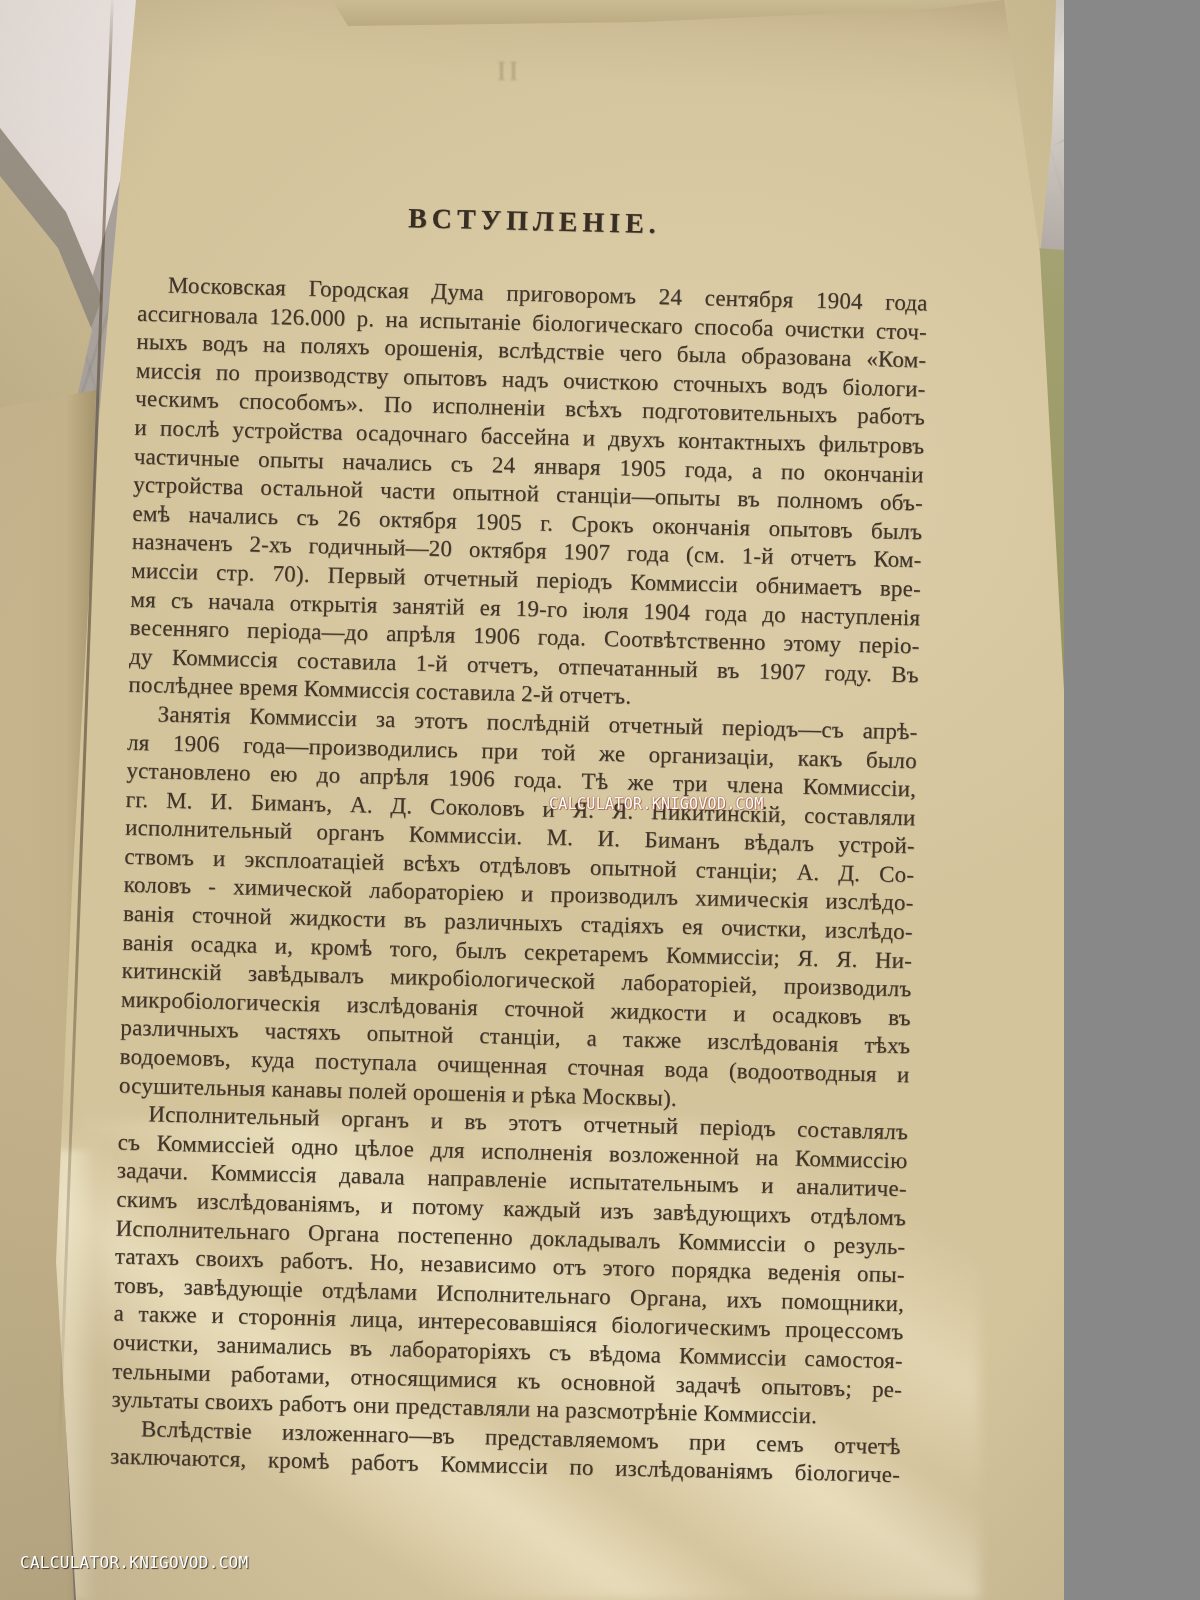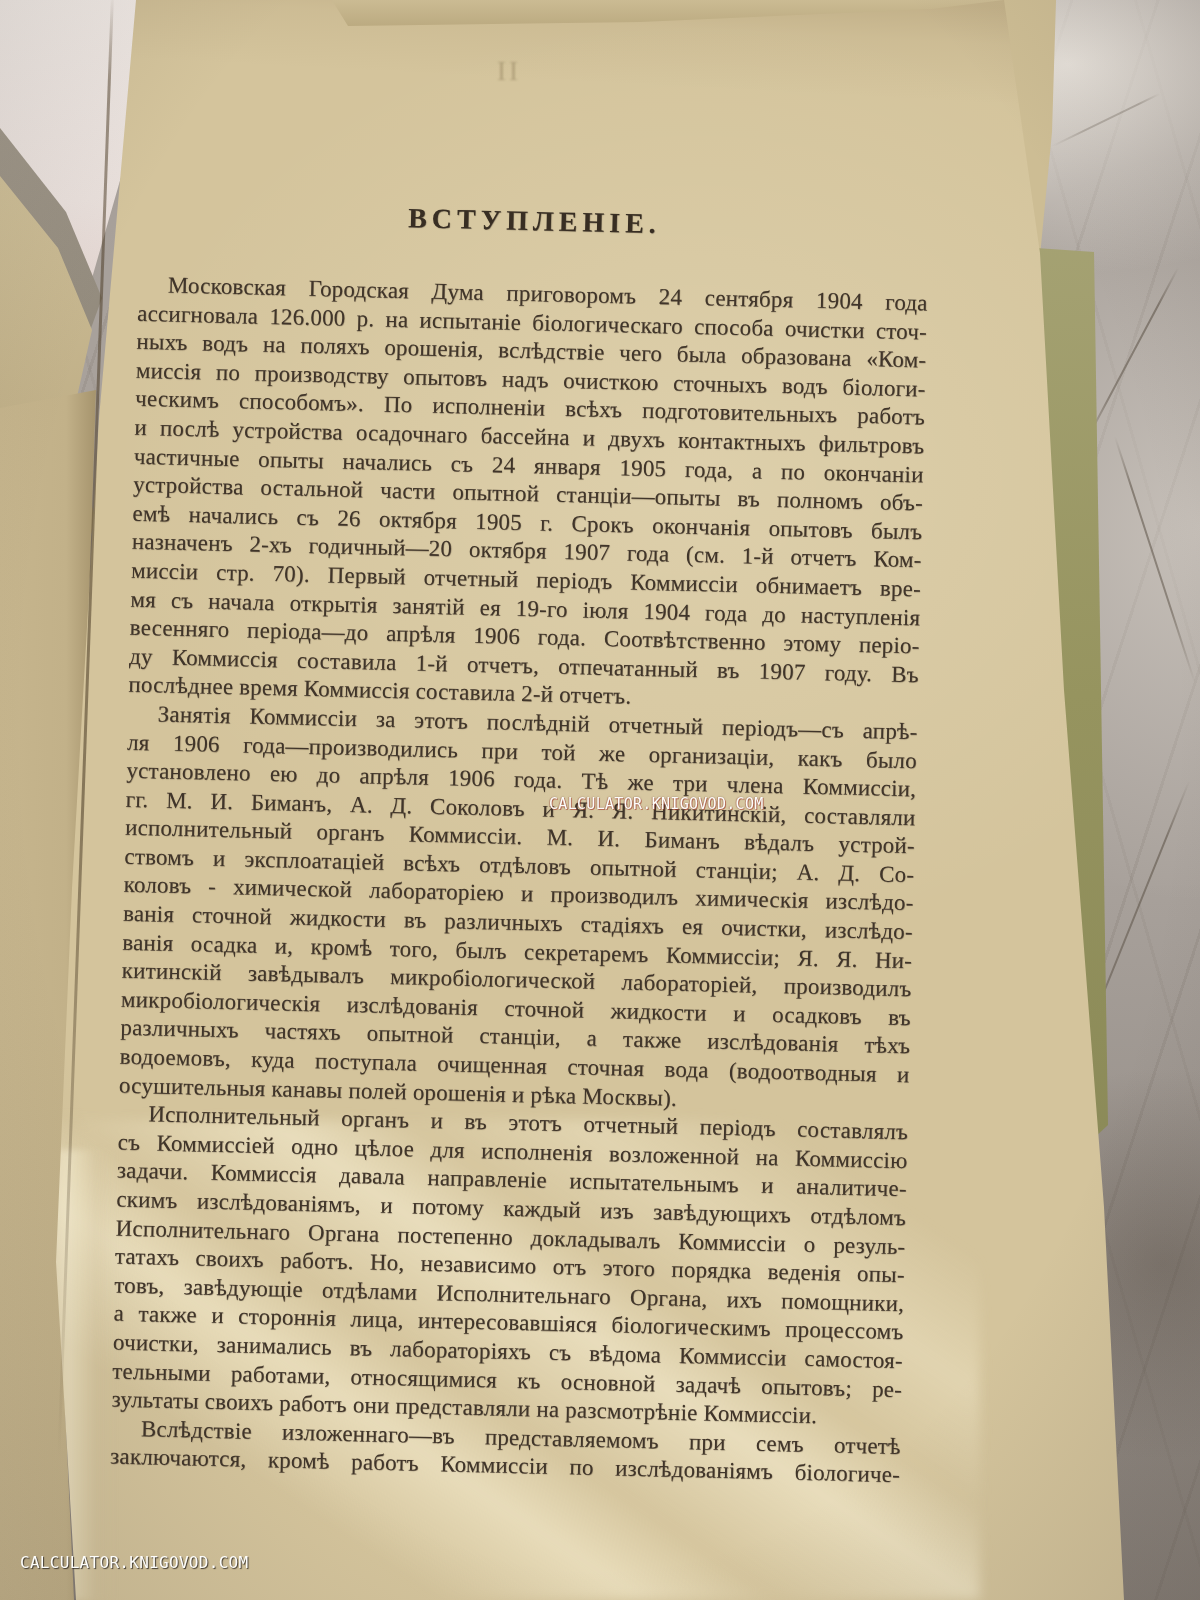--- a/index.html
+++ b/index.html
@@ -2,21 +2,21 @@
 <html style="--paper: #d4c49c; --ink: #40352a; --green: #96945f; --marble: #a8a19b; --gapwhite: #e9e0dc;"><head>
 <meta charset="utf-8">
 <style>
   :root{
     --paper:#d4c49c; --ink:#40352a; --green:#96945f;
     --marble:#a8a19b; --gapwhite:#e9e0dc;
   }
   html,body{margin:0;padding:0;}
   body{width:1200px;height:1600px;overflow:hidden;background:#888;
        font-family:"Liberation Serif","DejaVu Serif",serif;}
-  .scene{position:relative;width:1200px;height:1600px;overflow:hidden;}
+  .scene{position:relative;width:1064px;height:1600px;overflow:hidden;}
   .layer{position:absolute;}
 
   
   .marble{left:0;top:0;width:1200px;height:1600px;z-index:1;
     background-color:var(--marble);
     background-image:
       radial-gradient(ellipse 520px 300px at 89% 4%, rgba(240,235,228,.85), rgba(240,235,228,0) 70%),
       radial-gradient(ellipse 420px 520px at 100% 33%, rgba(228,222,214,.5), transparent 72%),
       radial-gradient(ellipse 320px 280px at 97% 79%, rgba(84,74,64,.38), transparent 70%),
       linear-gradient(0deg, rgba(90,82,74,.45), transparent 45%),

